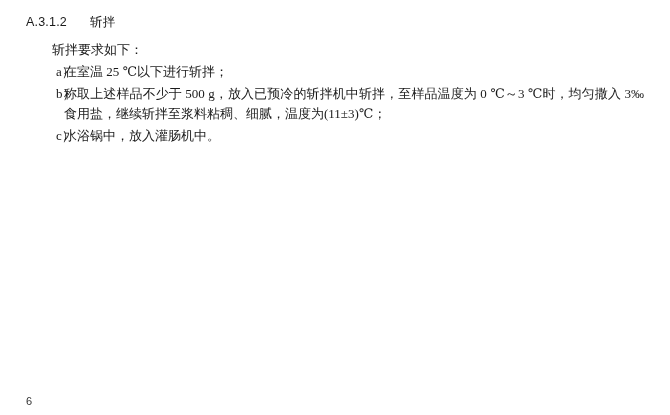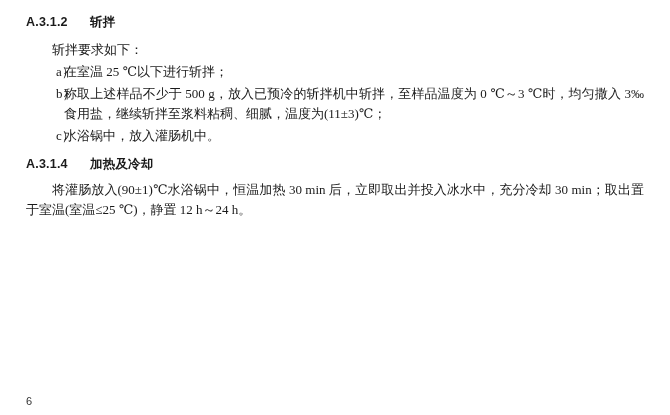--- a/index.html
+++ b/index.html
@@ -16,21 +16,21 @@
   }
   .page {
     position: relative;
     width: 670px;
     height: 415px;
     box-sizing: border-box;
     padding: 14px 26px 0 26px;
   }
   .heading {
     font-family: "Liberation Sans", "DejaVu Sans", sans-serif;
-    font-weight: bold;
+    font-weight: normal;
     font-size: 12.5px;
     margin: 0 0 0 0;
     letter-spacing: 0.2px;
   }
   .heading .num {
     display: inline-block;
     min-width: 56px;
   }
   .heading .ttl {
     display: inline-block;
@@ -108,23 +108,17 @@
         <span class="itemtext">称取上述样品不少于 500 g，放入已预冷的斩拌机中斩拌，至样品温度为 0 ℃～3 ℃时，均匀撒入 3‰ 食用盐，继续斩拌至浆料粘稠、细腻，温度为(11±3)℃；</span>
       </li>
       <li>
         <span class="marker">c）</span>
         <span class="itemtext">水浴锅中，放入灌肠机中。</span>
       </li>
     </ul>
   </div>
 
 
-  <div class="block">
-    <div class="heading">
-      <span class="num">A.3.1.4</span><span class="ttl">加热及冷却</span>
-    </div>
-    <p class="para">将灌肠放入(90±1)℃水浴锅中，恒温加热 30 min 后，立即取出并投入冰水中，充分冷却 30 min；取出置于室温(室温≤25 ℃)，静置 12 h～24 h。</p>
-  </div>
 
 
   <div class="pagenum">6</div>
 
 </div>
 
 </body></html>

